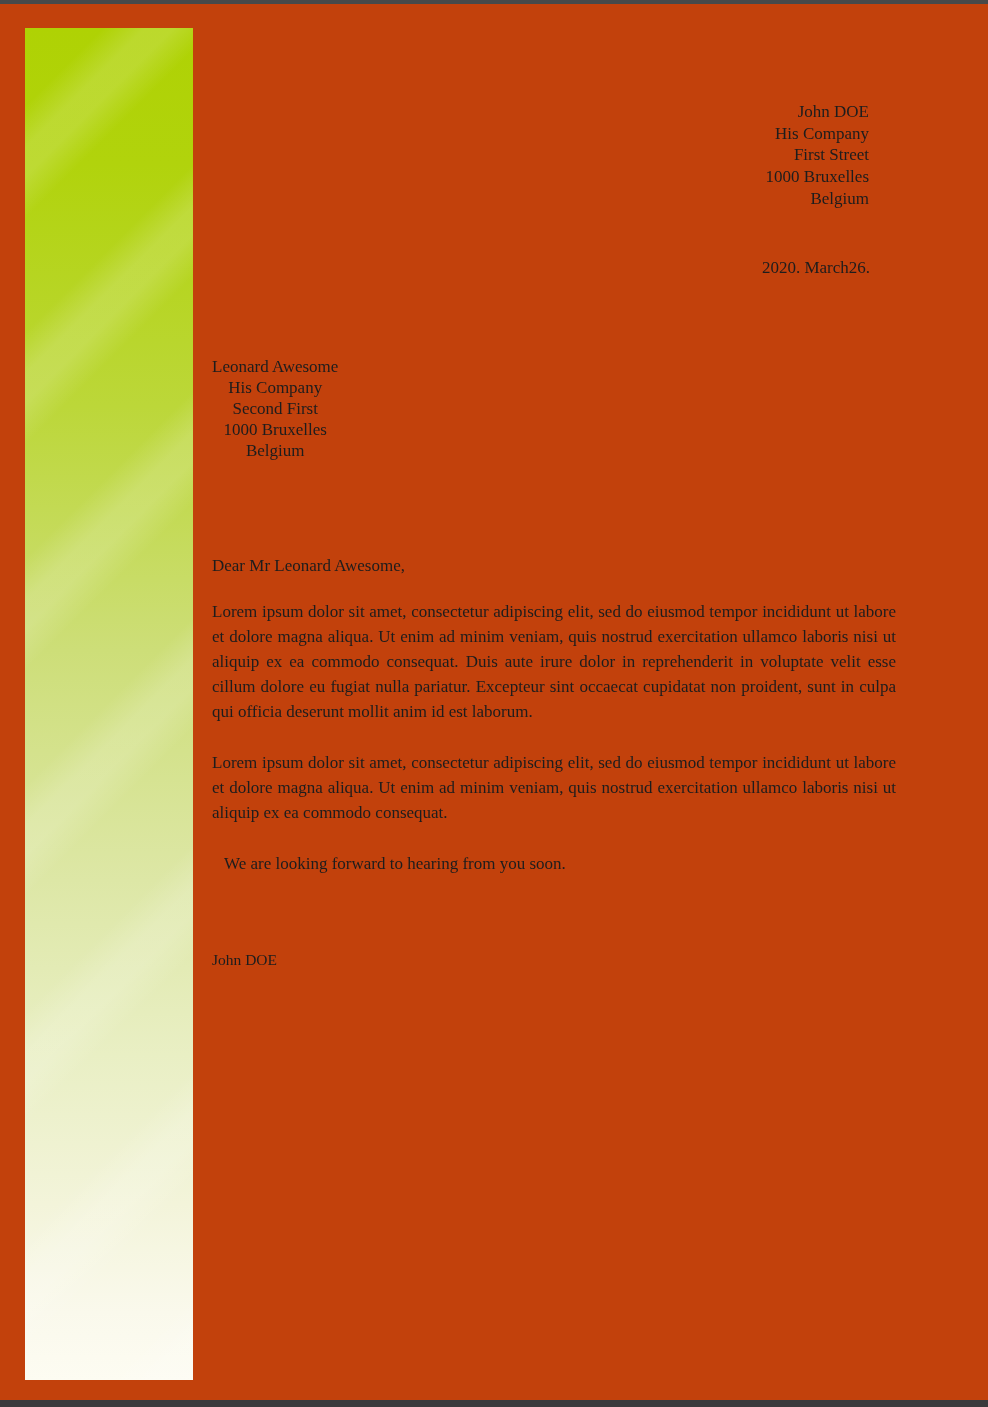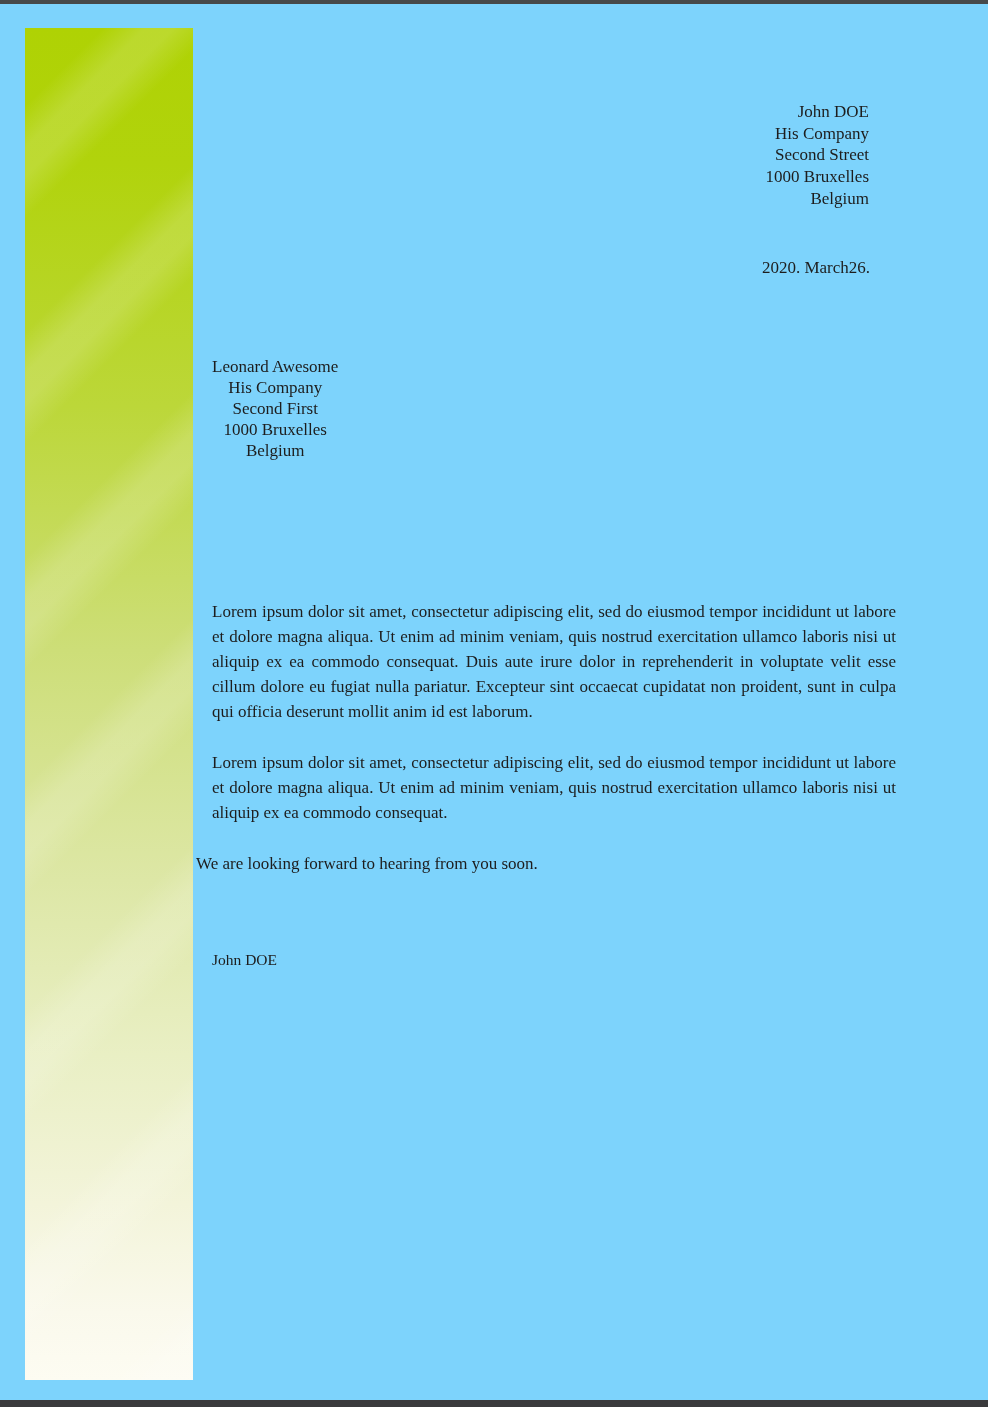--- a/index.html
+++ b/index.html
@@ -4,21 +4,21 @@
 <style>
   html, body {
     margin: 0;
     padding: 0;
     background: #fdfffb;
   }
   .page {
     position: relative;
     width: 988px;
     height: 1407px;
-    background: #7dd3fc;
+    background: #c2410c;
     font-family: "Liberation Serif", "DejaVu Serif", serif;
     color: #1d1d1d;
     overflow: hidden;
   }
   .top-bar {
     position: absolute;
     top: 0; left: 0;
     width: 100%;
     height: 4px;
     background: #47494a;
@@ -104,21 +104,21 @@
     top: 750px;
     left: 212px;
     width: 684px;
     font-size: 17px;
     line-height: 25px;
     text-align: justify;
   }
   .closing-line {
     position: absolute;
     top: 851px;
-    left: 196px;
+    left: 224px;
     width: 684px;
     font-size: 17px;
     line-height: 25px;
   }
   .valediction {
     position: absolute;
     top: 900px;
     left: 212px;
     width: 684px;
     font-size: 17px;
@@ -138,35 +138,36 @@
 
 <div class="page">
 
   <div class="top-bar"></div>
 
   <div class="accent-bar"></div>
 
   <div class="sender-block">
     <div>John DOE</div>
     <div>His Company</div>
-    <div>Second Street</div>
+    <div>First Street</div>
     <div>1000 Bruxelles</div>
     <div>Belgium</div>
   </div>
 
   <div class="date-line">2020. March26.</div>
 
   <div class="recipient-block">
     <div>Leonard Awesome</div>
     <div>His Company</div>
     <div>Second First</div>
     <div>1000 Bruxelles</div>
     <div>Belgium</div>
   </div>
 
+  <div class="salutation">Dear Mr Leonard Awesome,</div>
 
   <div class="para-1">Lorem ipsum dolor sit amet, consectetur adipiscing elit, sed do eiusmod tempor incididunt ut labore et dolore magna aliqua. Ut enim ad minim veniam, quis nostrud exercitation ullamco laboris nisi ut aliquip ex ea commodo consequat. Duis aute irure dolor in reprehenderit in voluptate velit esse cillum dolore eu fugiat nulla pariatur. Excepteur sint occaecat cupidatat non proident, sunt in culpa qui officia deserunt mollit anim id est laborum.</div>
 
   <div class="para-2">Lorem ipsum dolor sit amet, consectetur adipiscing elit, sed do eiusmod tempor incididunt ut labore et dolore magna aliqua. Ut enim ad minim veniam, quis nostrud exercitation ullamco laboris nisi ut aliquip ex ea commodo consequat.</div>
 
   <div class="closing-line">We are looking forward to hearing from you soon.</div>
 
 
   <div class="signature">John DOE</div>
 

